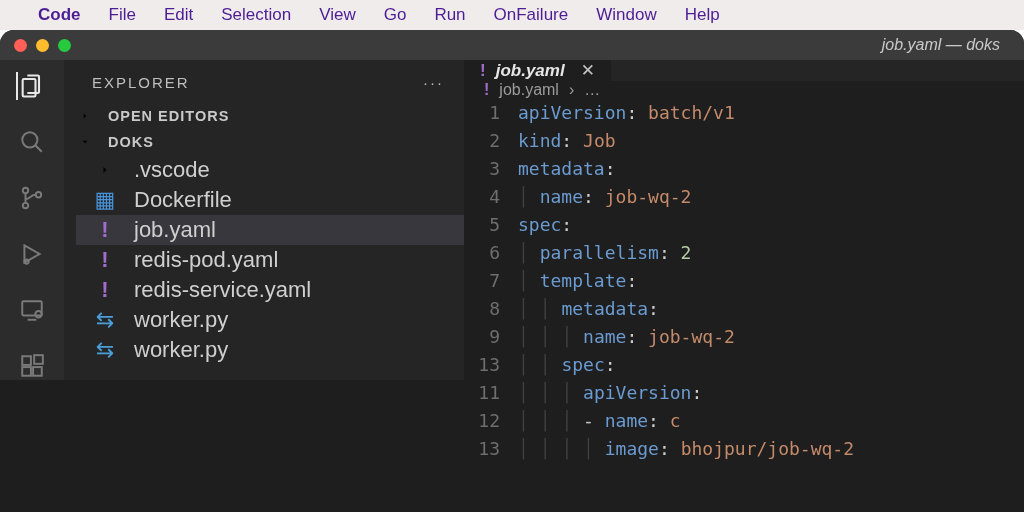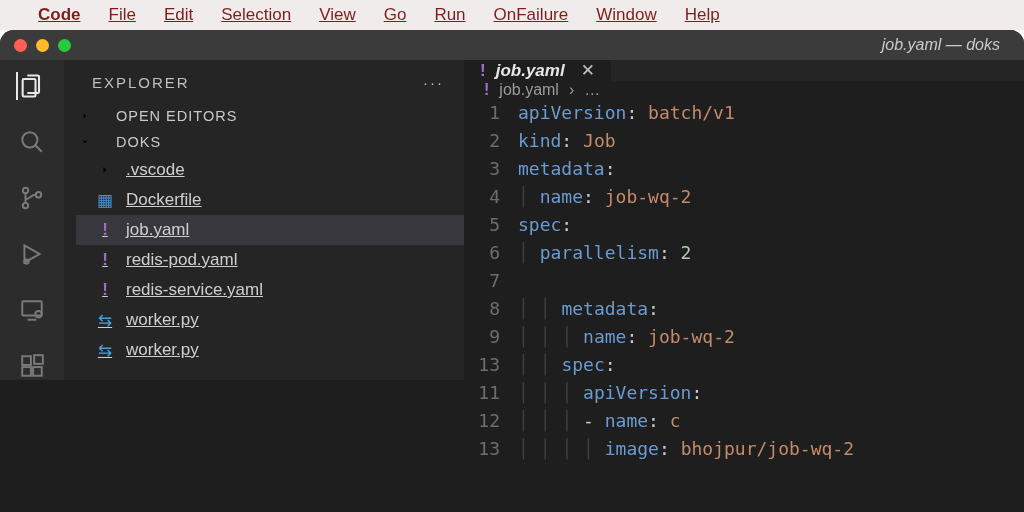--- a/index.html
+++ b/index.html
@@ -1,38 +1,38 @@
 <!DOCTYPE html>
 <html><head>
 <meta charset="utf-8">
 <style>
   * { margin:0; padding:0; box-sizing:border-box; }
   html,body { width:1024px; height:512px; font-family:-apple-system,BlinkMacSystemFont,"Segoe UI","Helvetica Neue",sans-serif; overflow:hidden; background:#fff;}
-  .menubar { height:30px; background:#f0ecec; display:flex; align-items:center; padding-left:12px; gap:0; font-size:17px; color:#7f1d1d;text-decoration:underline; }
+  .menubar { height:30px; background:#f0ecec; display:flex; align-items:center; padding-left:12px; gap:0; font-size:17px; color:#4c1d95; }
   .menubar .apple { font-size:20px; margin-right:12px; }
   .menubar .mi { padding:0 14px; cursor:default; }
   .menubar .mi.bold { font-weight:700; }
   .window { position:relative; width:1024px; height:482px; background:#1e1e1e; border-radius:14px 14px 0 0; overflow:hidden;}
   .titlebar { height:30px; background:#3b3b3b; display:flex; align-items:center; position:relative;font-style:italic;}
   .traffic { display:flex; gap:9px; padding-left:14px; }
   .dot { width:13px; height:13px; border-radius:50%; }
   .dot.r{background:#ff5f56;} .dot.y{background:#ffbd2e;} .dot.g{background:#27c93f;}
   .titlebar .title { position:absolute; right:24px; color:#c9c9c9; font-size:16px; }
   .body { display:flex; height:320px; }
   .activity { width:64px; background:#2c2c2c; display:flex; flex-direction:column; align-items:center; padding-top:12px; gap:28px;}
   .activity .ai { width:30px; height:30px; display:flex; align-items:center; justify-content:center; }
   .activity svg { stroke:#7a7a7a; fill:none; stroke-width:1.8; }
   .activity .ai.active svg { stroke:#e8e8e8; }
   .activity .ai.active { border-left:2px solid #e8e8e8; margin-left:-2px; padding-left:0;}
   .explorer { width:400px; background:#252526; color:#c6c6c6; display:flex; flex-direction:column; font-size:17px;}
   .exp-head { display:flex; align-items:center; justify-content:space-between; padding:14px 20px 12px 28px; letter-spacing:2px; font-size:15px; color:#bfbfbf;}
-  .exp-sec { display:flex; align-items:flex-end; gap:24px; padding:5px 0 5px 16px; font-weight:400; letter-spacing:1px; font-size:14.5px; color:#c9c9c9;}
+  .exp-sec { display:flex; align-items:flex-end; gap:16px; padding:5px 0 5px 16px; font-weight:700; letter-spacing:1px; font-size:14.5px; color:#c9c9c9;}
   .exp-sec .chev { display:inline-block; width:12px;}
   .tree { padding-left:12px;}
-  .row { display:flex; align-items:center; gap:10px; height:30px; padding-left:18px; font-size:17px; color:#cfcfcf;text-decoration:underline;}
+  .row { display:flex; align-items:center; gap:18px; height:30px; padding-left:18px; font-size:22px; color:#cfcfcf;}
   .row.sel { background:#37373d;}
   .row .icon { width:22px; display:flex; justify-content:center;}
   .ex-yaml{color:#a06dcb;font-weight:800;}
   .ex-py  {color:#4a9fd8;}
   .ex-doc {color:#4893d8;}
   .editor { flex:1; background:#1e1e1e; display:flex; flex-direction:column;}
   .tabbar { height:46px; background:#252526; display:flex; align-items:stretch;}
   .tab { display:flex; align-items:center; gap:10px; padding:0 16px; background:#1e1e1e; color:#e6e6e6; font-size:17px;}
   .tab .mod { font-style:italic; font-weight:600;}
   .tab .close { color:#c0c0c0; font-size:17px; margin-left:6px;}
@@ -222,20 +222,21 @@
           <div class="line">
             <span class="gut">5</span>
             <span class="src"><span class="k">spec</span><span class="p">:</span></span>
           </div>
           <div class="line">
             <span class="gut">6</span>
             <span class="src"><span class="guide">│ </span><span class="k">parallelism</span><span class="p">:</span> <span class="n">2</span></span>
           </div>
           <div class="line">
             <span class="gut">7</span>
+            <span class="src"><span class="guide">│ </span><span class="k">template</span><span class="p">:</span></span>
           </div>
           <div class="line">
             <span class="gut">8</span>
             <span class="src"><span class="guide">│ </span><span class="guide">│ </span><span class="k">metadata</span><span class="p">:</span></span>
           </div>
           <div class="line">
             <span class="gut">9</span>
             <span class="src"><span class="guide">│ </span><span class="guide">│ </span><span class="guide">│ </span><span class="k">name</span><span class="p">:</span> <span class="s">job-wq-2</span></span>
           </div>
           <div class="line">

